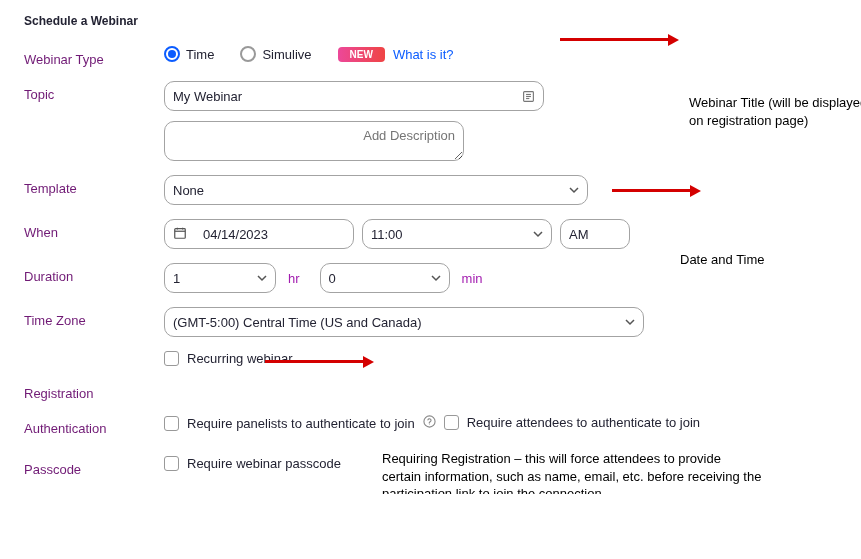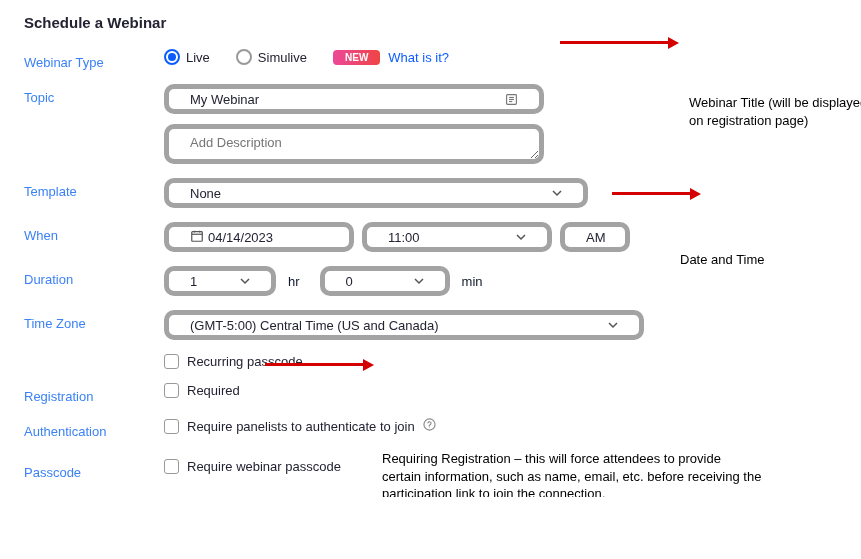--- a/index.html
+++ b/index.html
@@ -5,53 +5,53 @@
   * { box-sizing: border-box; }
   body {
     margin: 0;
     padding: 14px 24px;
     font-family: -apple-system, BlinkMacSystemFont, "Segoe UI", Arial, sans-serif;
     font-size: 13px;
     color: #232333;
     width: 861px;
     background: #fff;
   }
-  h2 { font-size: 15px; font-weight: 700; margin: 0 0 18px 0; }
+  h2 { font-size: 12px; font-weight: 700; margin: 0 0 18px 0; }
   .row { display: flex; align-items: flex-start; margin-bottom: 14px; }
-  .label-col { width: 140px; padding-top: 6px; color: #3b82f6; }
+  .label-col { width: 140px; padding-top: 6px; color: #701a75; }
   .ctrl-col { display: flex; flex-wrap: wrap; align-items: center; gap: 8px; flex: 1; }
   .radio-item { display: inline-flex; align-items: center; gap: 6px; margin-right: 18px; }
   .radio-outer {
     width: 16px; height: 16px; border-radius: 50%; border: 2px solid #999;
     display: inline-flex; align-items: center; justify-content: center;
   }
   .radio-outer.sel { border-color: #0b5cff; }
   .radio-inner-dot { width: 8px; height: 8px; border-radius: 50%; background: #0b5cff; }
   .new-pill {
     font-size: 10px; font-weight: 700; color: #fff; padding: 2px 12px;
     border-radius: 4px;
     background: linear-gradient(90deg,#ec4899,#ef4444);
   }
   .link { color: #0b5cff; cursor: pointer; }
   .text-input, .textarea, .select-box {
-    border: 5px solid #a3a3a3; border-radius: 10px; padding: 6px 21px;
+    border: 1px solid #a3a3a3; border-radius: 10px; padding: 6px 8px;
     font-family: inherit; font-size: 13px; background: #fff;
   }
   .text-input { width: 380px; height: 30px; display:flex; align-items:center; justify-content:space-between; }
-  .textarea { width: 380px; height: 40px; resize: both; color:#b91c1c; }
+  .textarea { width: 300px; height: 40px; resize: both; color:#b91c1c;text-align:right; }
   .select-box { display: flex; align-items: center; justify-content: space-between; cursor: pointer; height:30px; }
   .w380 { width: 424px; }
   .w190 { width: 190px; }
   .w112 { width: 112px; }
   .w130 { width: 130px; }
   .w70  { width: 70px; text-align: right; }
   .chev { display:inline-block; }
   .chev svg { width:10px; height:10px; }
   .cal-icon svg { width:14px; height:14px; }
-  .suffix { margin-left: 4px; margin-right:12px; color:#0f172a; }
+  .suffix { margin-left: 4px; margin-right:12px; color:#a21caf; }
   .checkbox-item { display: inline-flex; align-items: center; gap: 8px; }
   .chkbox { width:15px; height:15px; border:1px solid #999; border-radius:3px; background:#fff; }
   .help-circle {vertical-align:middle;}
   .help-circle svg { width:13px; height:13px; }
   
   .arrow { position:relative; }
   .arrow-line { position:absolute; height:3px; background:#d40000; }
   .arrow-head {
     position:absolute; width:0; height:0;
     border-top:6px solid transparent; border-bottom:6px solid transparent;
@@ -68,21 +68,21 @@
 
   <h2>Schedule a Webinar</h2>
 
   <div class="row">
     <div class="label-col">Webinar Type</div>
     <div class="ctrl-col">
       <label class="radio-item">
         <span class="radio-outer sel">
             <span class="radio-inner-dot"></span>
           </span>
-        <span>Live</span>
+        <span>Time</span>
       </label>
       <label class="radio-item">
         <span class="radio-outer"></span>
         <span>Simulive</span>
       </label>
       <span class="new-pill">NEW</span>
       <span class="link">What is it?</span>
     </div>
   </div>
 
@@ -115,21 +115,21 @@
             </svg>
         </span>
       </div>
     </div>
   </div>
 
   <div class="row">
     <div class="label-col">When</div>
     <div class="ctrl-col">
       <div class="select-box w190">
-        <span style="display:flex;align-items:center;gap:4px;justify-content:space-between;">
+        <span style="display:flex;align-items:center;gap:16px;justify-content:space-between;">
           <span class="cal-icon">
             <svg viewBox="0 0 16 16" fill="none" stroke="#555" stroke-width="1.4">
               <rect x="2" y="3" width="12" height="11" rx="1"></rect>
               <line x1="2" y1="6" x2="14" y2="6"></line>
               <line x1="5" y1="2" x2="5" y2="4"></line>
               <line x1="11" y1="2" x2="11" y2="4"></line>
             </svg>
           </span>
           <span>04/14/2023</span>
         </span>
@@ -186,49 +186,47 @@
         </span>
       </div>
     </div>
   </div>
 
   <div class="row">
     <div class="label-col"></div>
     <div class="ctrl-col">
       <label class="checkbox-item">
         <span class="chkbox"></span>
-        <span>Recurring passcode</span>
+        <span>Recurring webinar</span>
       </label>
     </div>
   </div>
 
   <div class="row">
     <div class="label-col">Registration</div>
-    <div class="ctrl-col">
-      <label class="checkbox-item">
-        <span class="chkbox"></span>
-        <span>Required</span>
-      </label>
-    </div>
   </div>
 
   <div class="row" style="margin-bottom:6px;">
     <div class="label-col">Authentication</div>
     <div class="ctrl-col" style="flex-direction:row; align-items:flex-start; gap:8px;">
       <label class="checkbox-item">
         <span class="chkbox"></span>
         <span>Require panelists to authenticate to join</span>
         <span class="help-circle">
           <svg viewBox="0 0 14 14" fill="none" stroke="#888" stroke-width="1.2">
             <circle cx="7" cy="7" r="6"></circle>
             <path d="M5.3 5.3a1.7 1.7 0 1 1 2.4 2c-.6.4-1 .7-1 1.4" stroke-linecap="round"></path>
             <circle cx="7" cy="10.4" r="0.5" fill="#888" stroke="none"></circle>
           </svg>
         </span>
       </label>
+      <label class="checkbox-item">
+        <span class="chkbox"></span>
+        <span>Require attendees to authenticate to join</span>
+      </label>
     </div>
   </div>
 
   <div class="row" style="margin-top:20px; margin-bottom:3px;">
     <div class="label-col">Passcode</div>
     <div class="ctrl-col">
       <label class="checkbox-item">
         <span class="chkbox"></span>
         <span>Require webinar passcode</span>
       </label>

